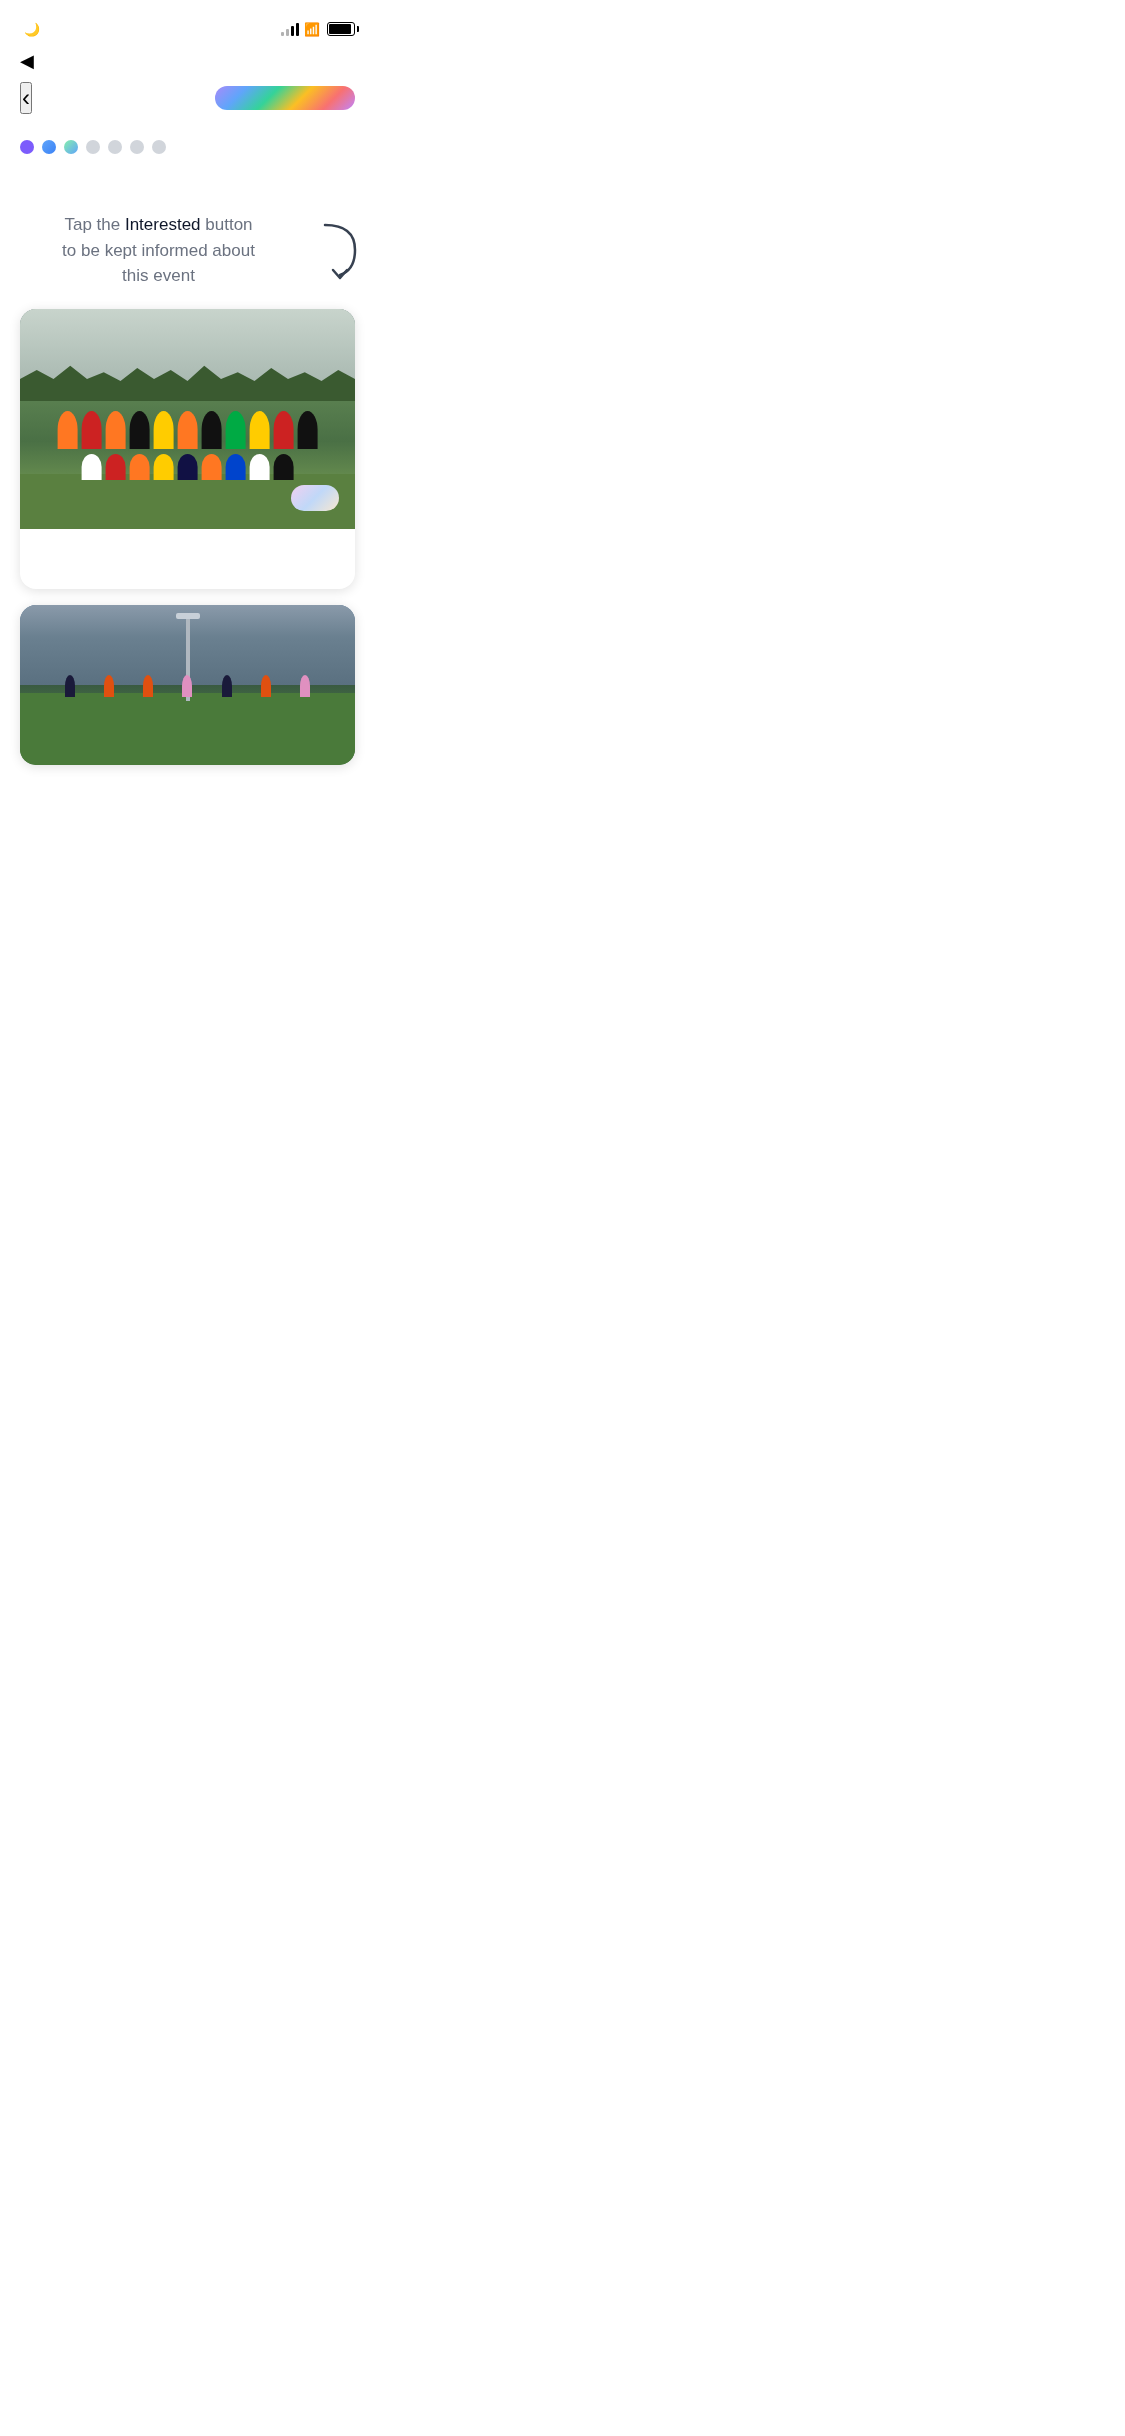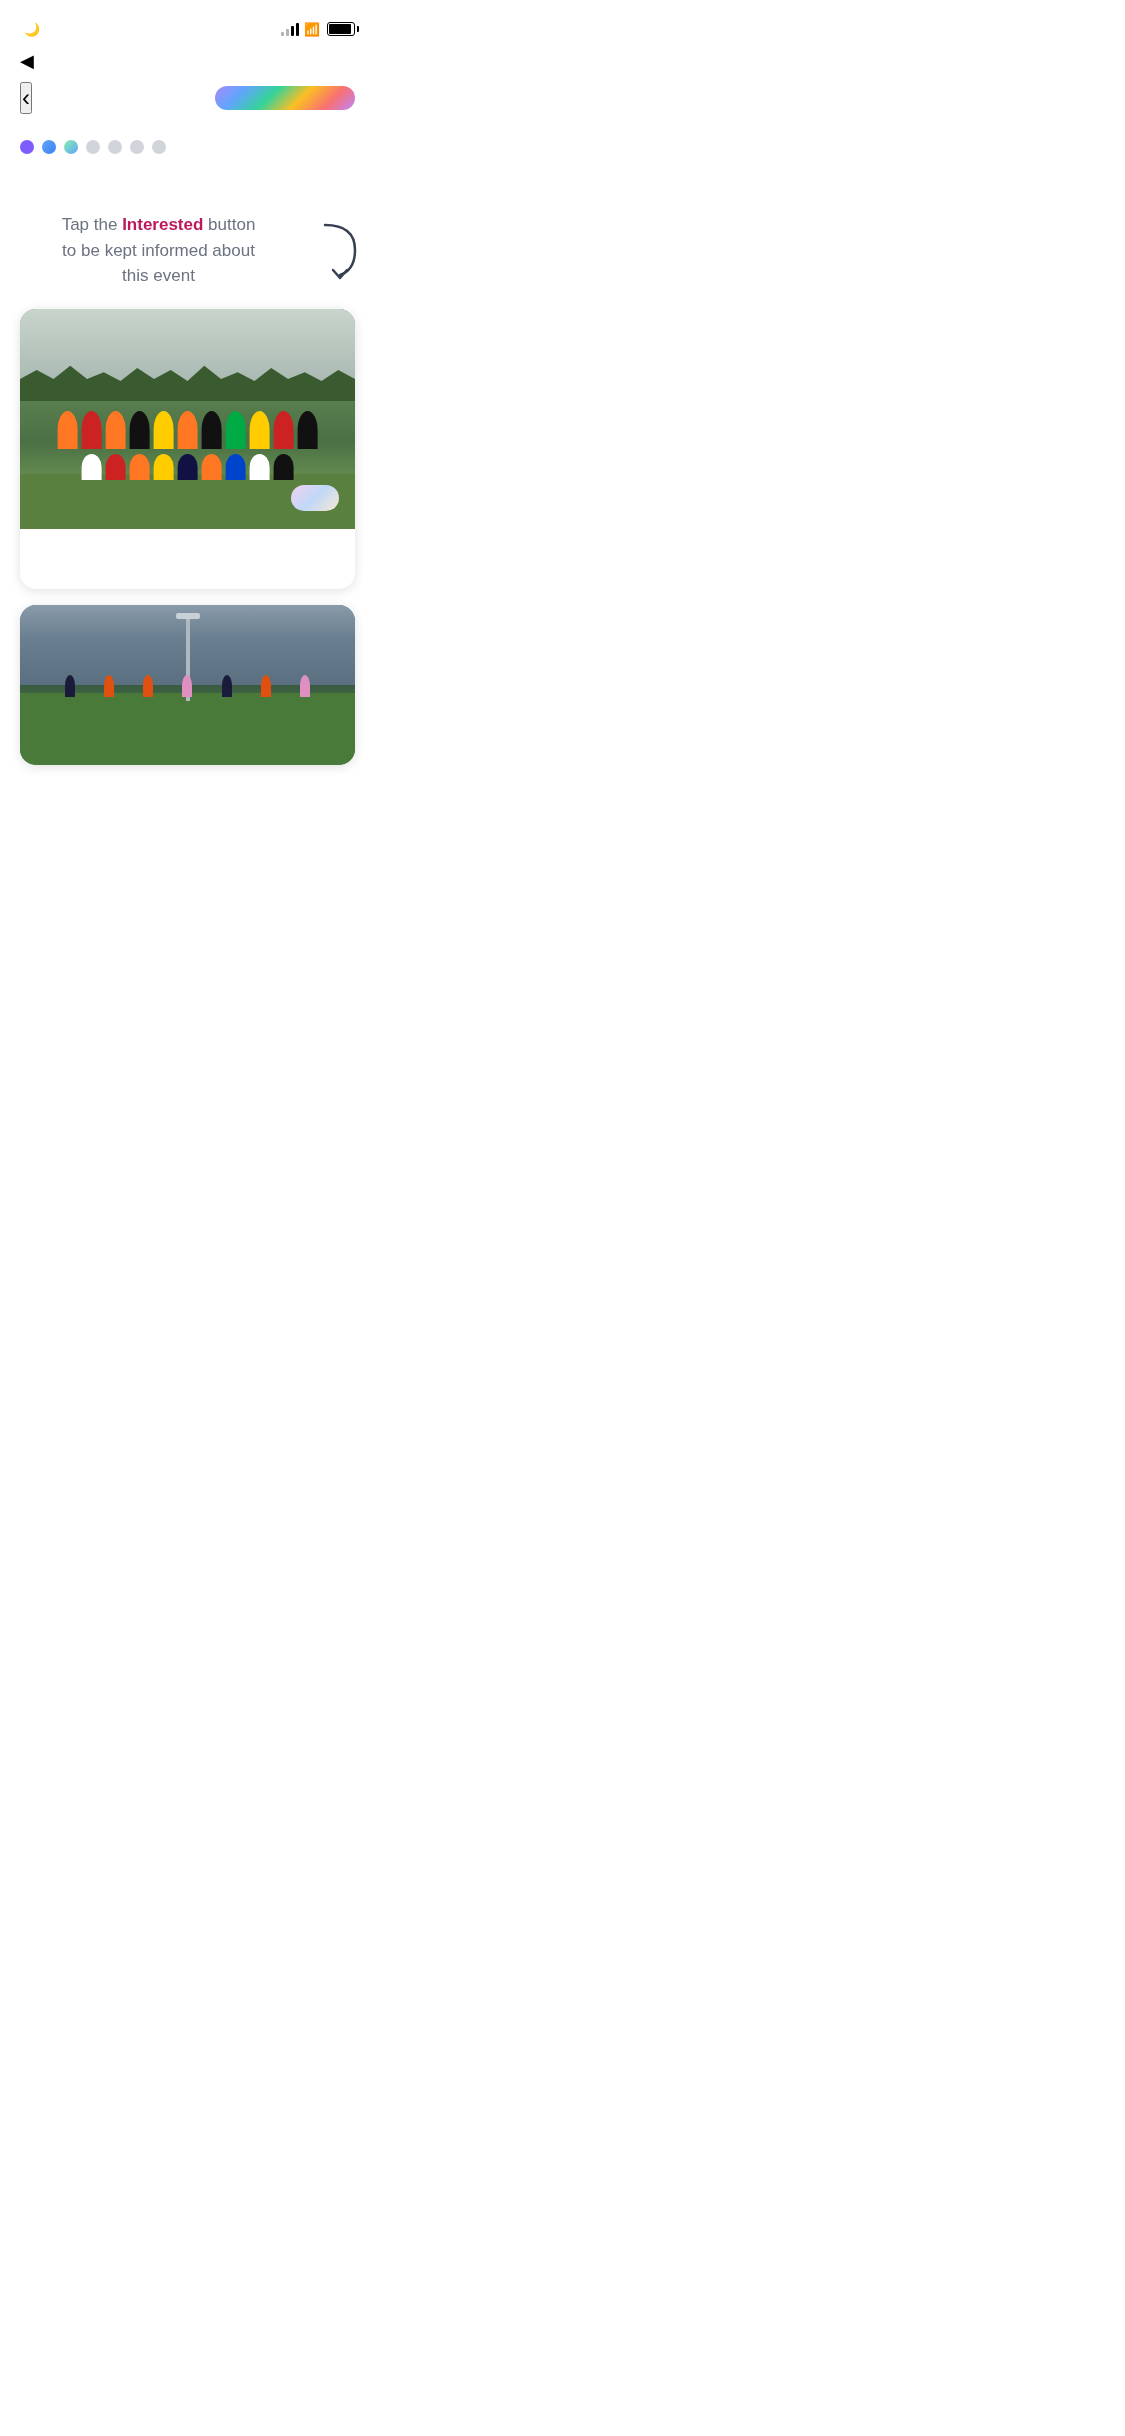--- a/index.html
+++ b/index.html
@@ -179,22 +179,22 @@
 
     .instruction-text {
       font-size: 17px;
       color: #6b7280;
       text-align: center;
       line-height: 1.5;
       flex: 1;
     }
 
     .instruction-text strong {
-      color: #be185d;
-      font-weight: 700;
+      color: #0f172a;
+      font-weight: 400;
     }
 
     
     .event-card {
       background: #fff;
       border-radius: 16px;
       box-shadow: 0 2px 12px rgba(0,0,0,0.12);
       overflow: hidden;
       margin: 16px 20px 16px 20px;
     }

